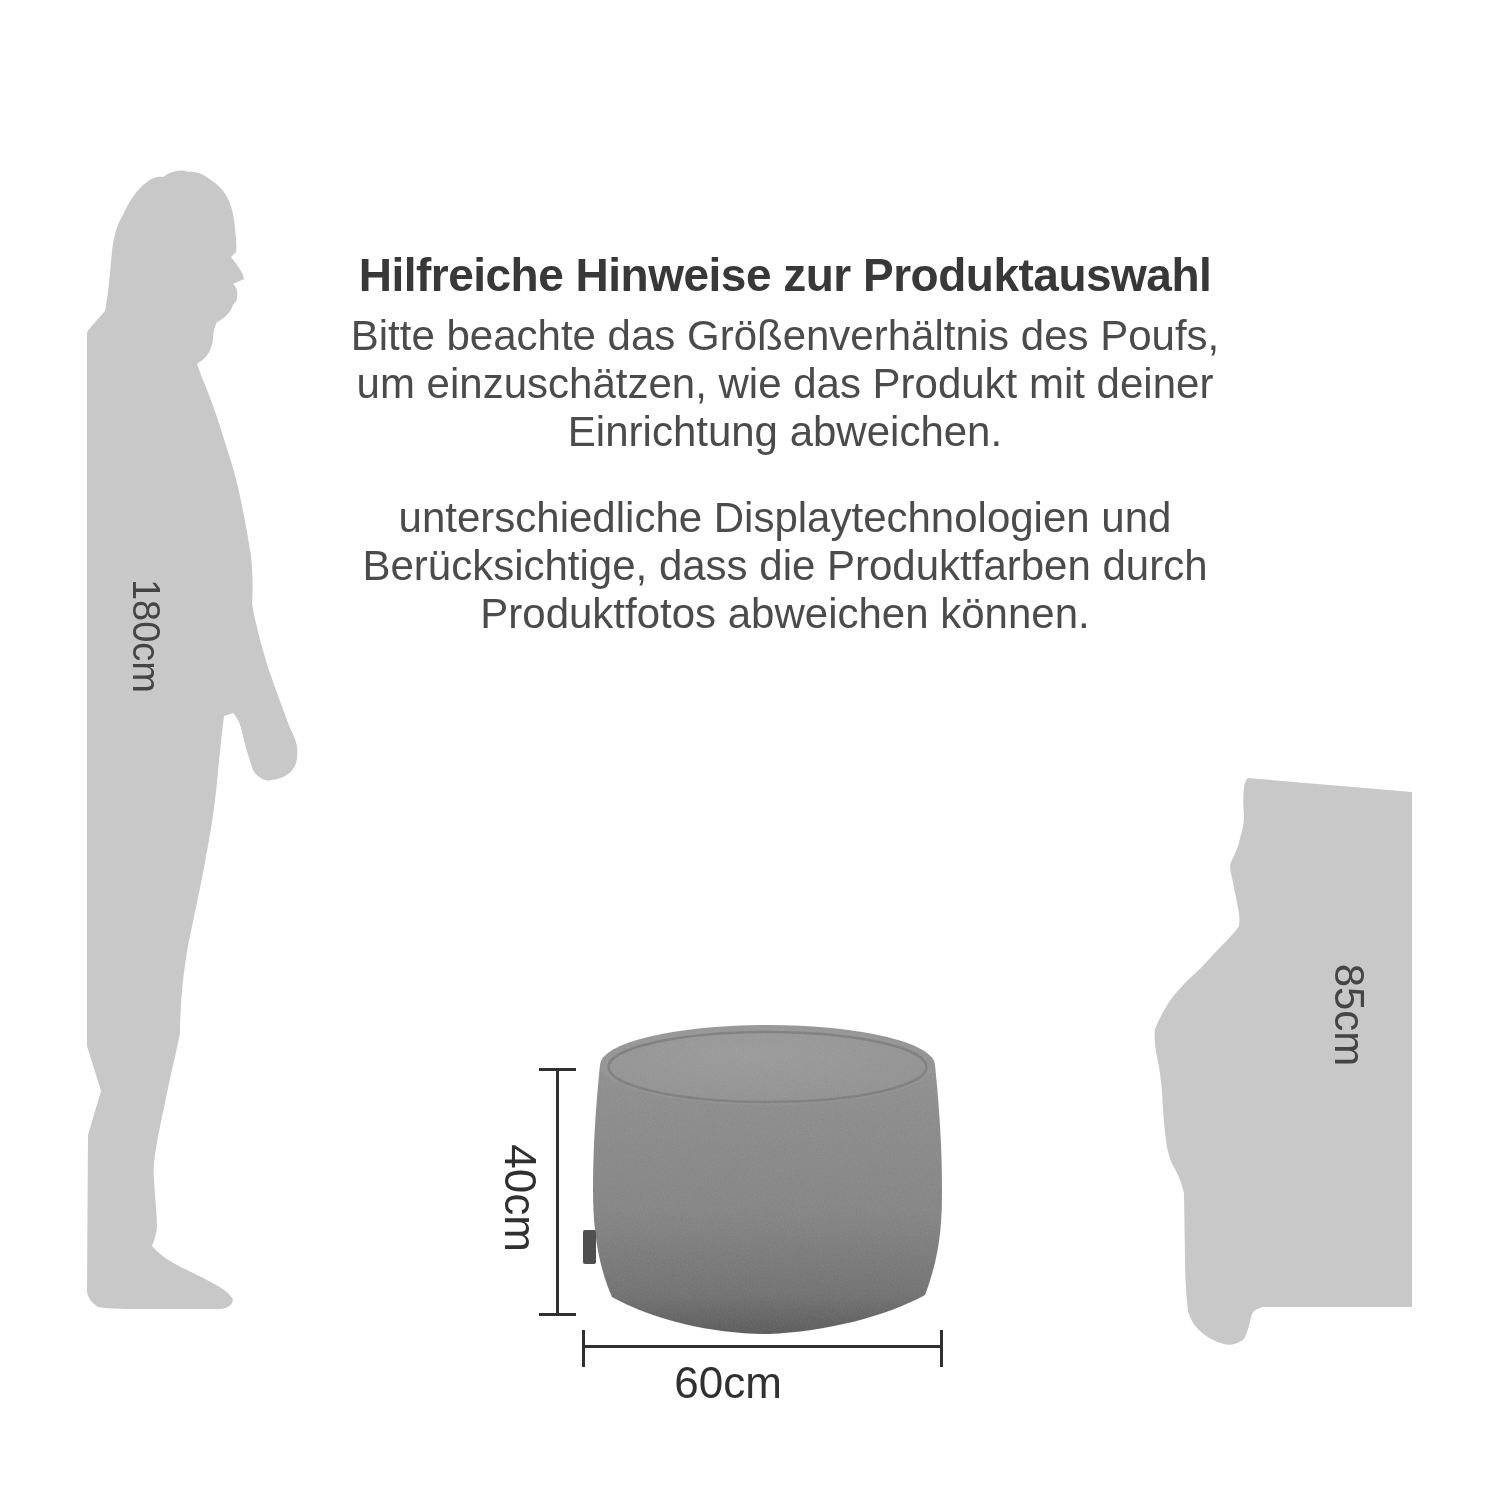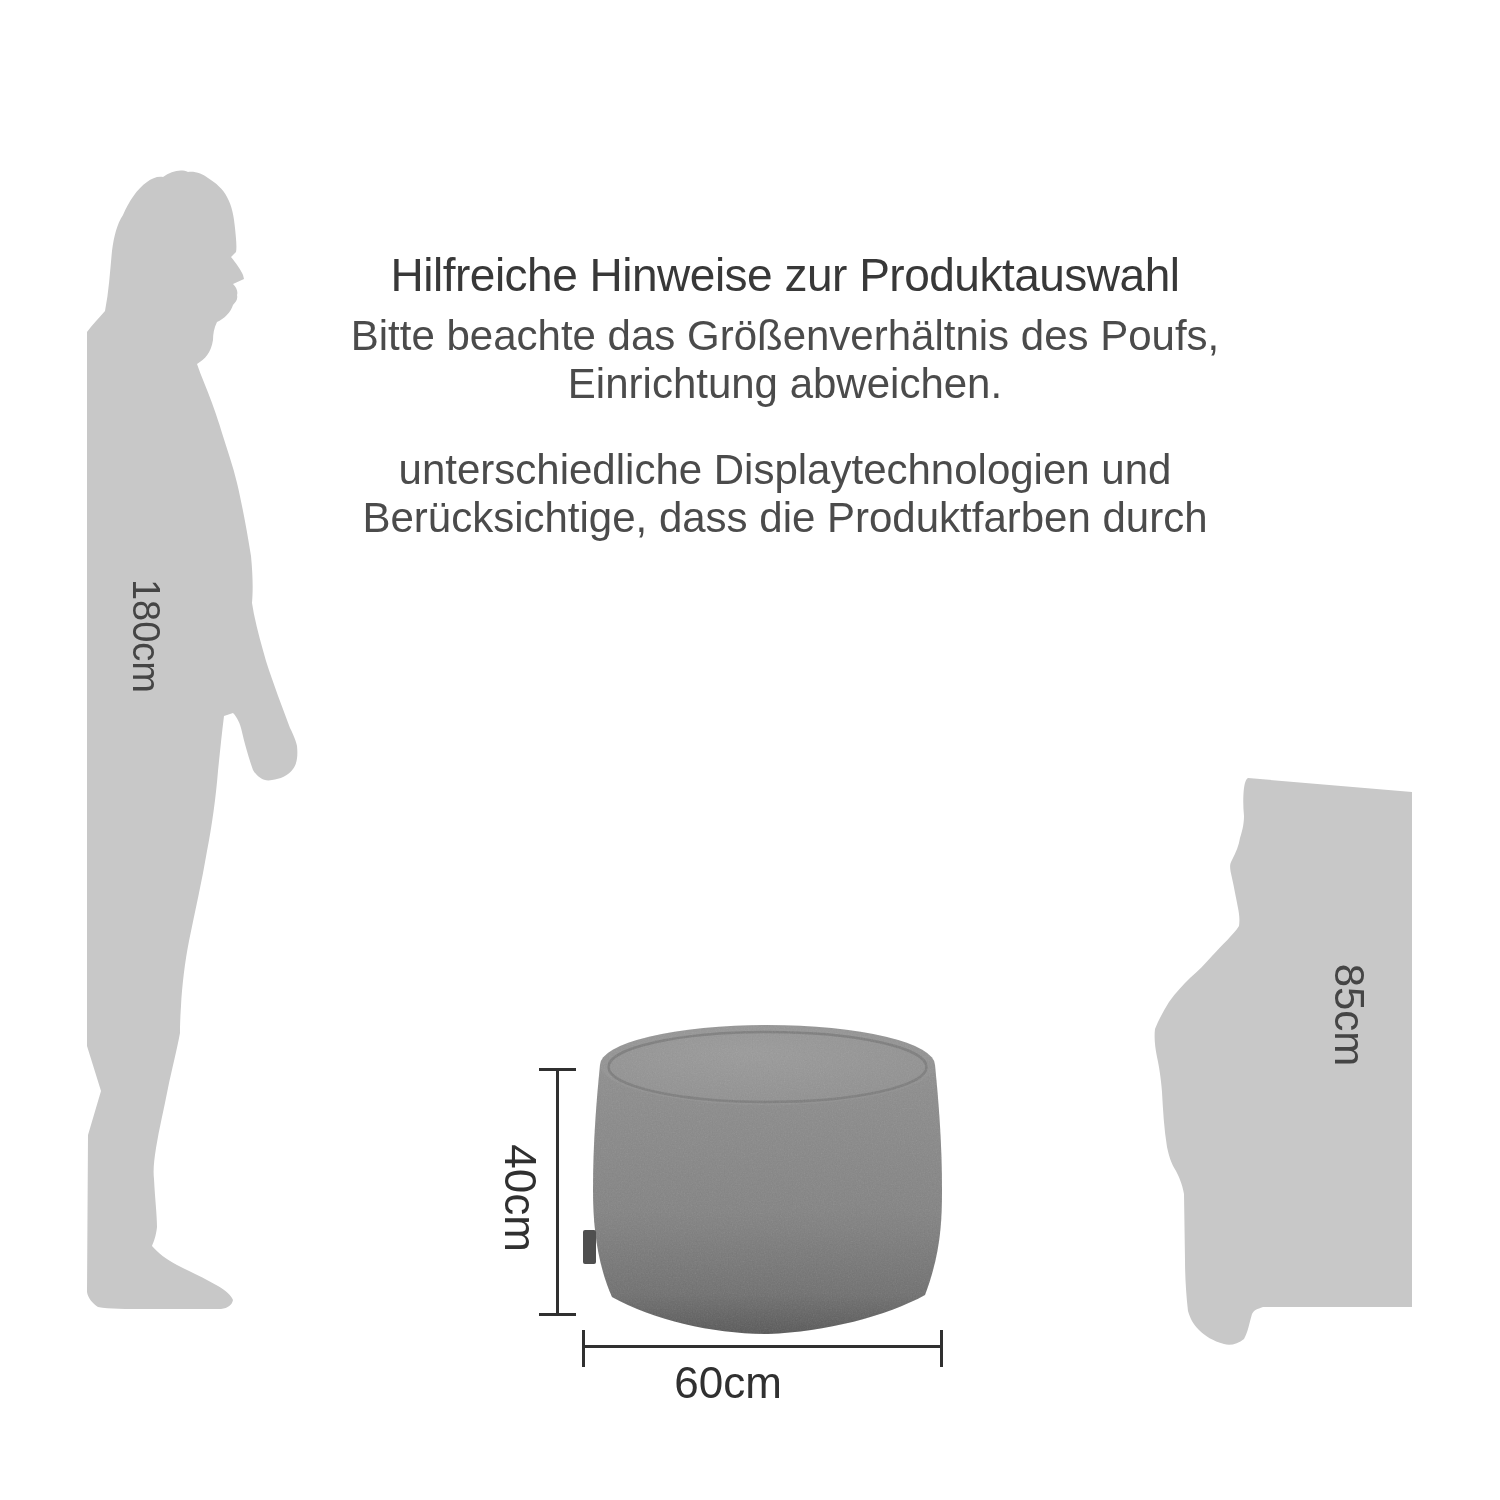--- a/index.html
+++ b/index.html
@@ -13,21 +13,21 @@
   .silhouette-svg{position:absolute;display:block;}
   .text-block{
     position:absolute;
     left:200px;top:252px;width:1170px;
     text-align:center;
     color:var(--body-text,#4b4b4b);
   }
   .page-title{
     margin:0;
     font-size:46px;
-    font-weight:normal;
+    font-weight:bold;
     letter-spacing:-0.5px;
     color:var(--heading,#383838);
     line-height:1.0;
   }
   .para{margin:0;font-size:42px;line-height:48px;font-weight:400;text-align:center;}
   .para.first{margin-top:14px;}
   .para.second{margin-top:38px;}
   .para div{white-space:nowrap;}
   .dim-line{position:absolute;background:var(--dim,#303030);}
   .dim-label{
@@ -144,21 +144,23 @@
   <div class="dim-line" style="left:940px;top:1330px;width:3px;height:37px;"></div>
   <div class="dim-label" style="left:728px;top:1383px;">60cm</div>
 
   <div class="sil-label" style="left:145px;top:636px;font-size:38px;">180cm</div>
   <div class="sil-label" style="left:1349px;top:1015px;font-size:42px;">85cm</div>
 
   <div class="text-block">
     <h1 class="page-title">Hilfreiche Hinweise zur Produktauswahl</h1>
     <div class="para first">
       <div>Bitte beachte das Größenverhältnis des Poufs,</div>
+      <div>um einzuschätzen, wie das Produkt mit deiner</div>
       <div>Einrichtung abweichen.</div>
     </div>
     <div class="para second">
       <div>unterschiedliche Displaytechnologien und</div>
       <div>Berücksichtige, dass die Produktfarben durch</div>
+      <div>Produktfotos abweichen können.</div>
     </div>
   </div>
 
 </div>
 
 </body></html>

